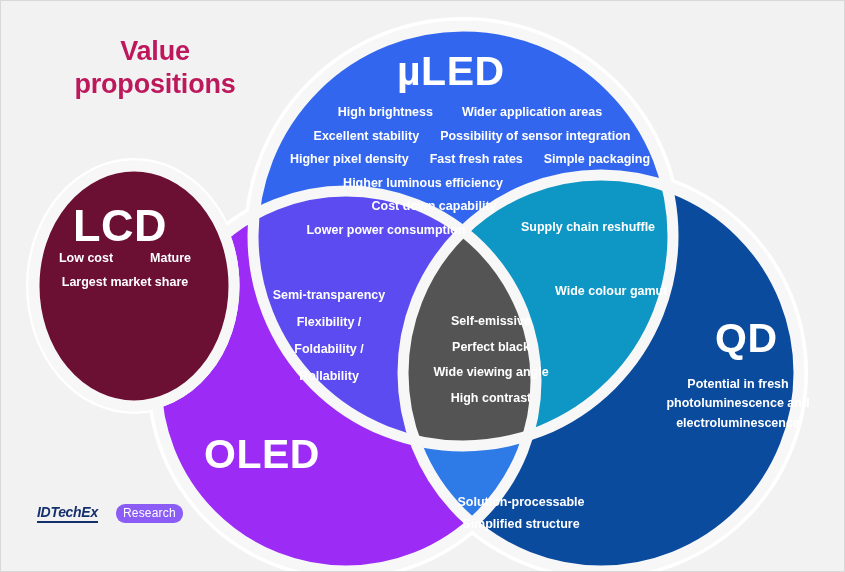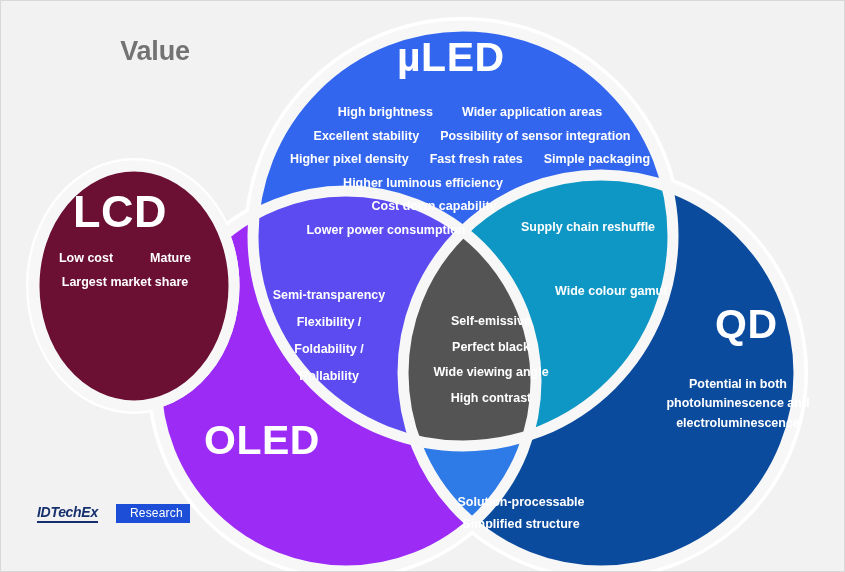--- a/index.html
+++ b/index.html
@@ -36,30 +36,31 @@
   .page-title {
     position: absolute;
     left: 30px;
     top: 34px;
     width: 248px;
     text-align: center;
     font-size: 27px;
     font-weight: bold;
     line-height: 1.22;
     letter-spacing: -0.2px;
-    color: #737373;
+    color: #be185d;
   }
 
   
   .set-label {
     position: absolute;
     color: #ffffff;
     font-weight: bold;
     line-height: 1;
     white-space: nowrap;
+    margin-top: 14px;
   }
   #label-uled  { left: 396px; top: 36px;  font-size: 41px; letter-spacing: 0.5px; }
   #label-lcd   { left: 72px;  top: 188px; font-size: 45px; letter-spacing: 0.5px; }
   #label-qd    { left: 714px; top: 303px; font-size: 41px; letter-spacing: 0.5px; }
   #label-oled  { left: 203px; top: 419px; font-size: 41px; letter-spacing: 0.5px; }
 
   
   .items {
     position: absolute;
     color: #ffffff;
@@ -118,23 +119,24 @@
     font-weight: bold;
     font-style: italic;
     color: #16306e;
     letter-spacing: -0.3px;
     border-bottom: 2px solid #16306e;
     padding-bottom: 1px;
   }
   #logo-research {
     font-size: 12px;
     color: #ffffff;
-    background: #1d4ed8;
-    padding: 2px 7px 3px 14px;
+    background: #8b5cf6;
+    padding: 2px 7px 3px 7px;
     letter-spacing: 0.2px;
+    border-radius: 9px;
   }
 </style>
 </head>
 <body>
 
 <div id="infographic">
 
   <svg id="venn-svg" viewBox="0 0 845 572">
     <defs>
 
@@ -193,20 +195,21 @@
     </g>
 
     <g>
       <ellipse cx="133" cy="285" rx="100" ry="120" fill="#6b0f33"></ellipse>
       <ellipse cx="133" cy="285" rx="100" ry="120" fill="none" stroke="#f7f7f7" stroke-width="11"></ellipse>
     </g>
   </svg>
 
   <div class="page-title">
     <span>Value</span><br>
+    <span>propositions</span>
   </div>
 
   <div class="set-label" id="label-uled">µLED</div>
   <div class="set-label" id="label-lcd">LCD</div>
   <div class="set-label" id="label-qd">QD</div>
   <div class="set-label" id="label-oled">OLED</div>
 
   <div class="items" id="items-uled">
     <span class="row r1">
       <span>High brightness</span>
@@ -265,21 +268,21 @@
     <span class="row">Wide viewing angle</span>
     <span class="row">High contrast</span>
   </div>
 
   <div class="items" id="items-oled-qd">
     <span class="row">Solution-processable</span>
     <span class="row">Simplified structure</span>
   </div>
 
   <div class="items" id="items-qd">
-    <span class="row">Potential in both</span>
+    <span class="row">Potential in fresh</span>
     <span class="row">photoluminescence and</span>
     <span class="row">electroluminescence</span>
   </div>
 
   <div id="logo">
     <span id="logo-wordmark">IDTechEx</span>
     <span id="logo-research">Research</span>
   </div>
 
 </div>

